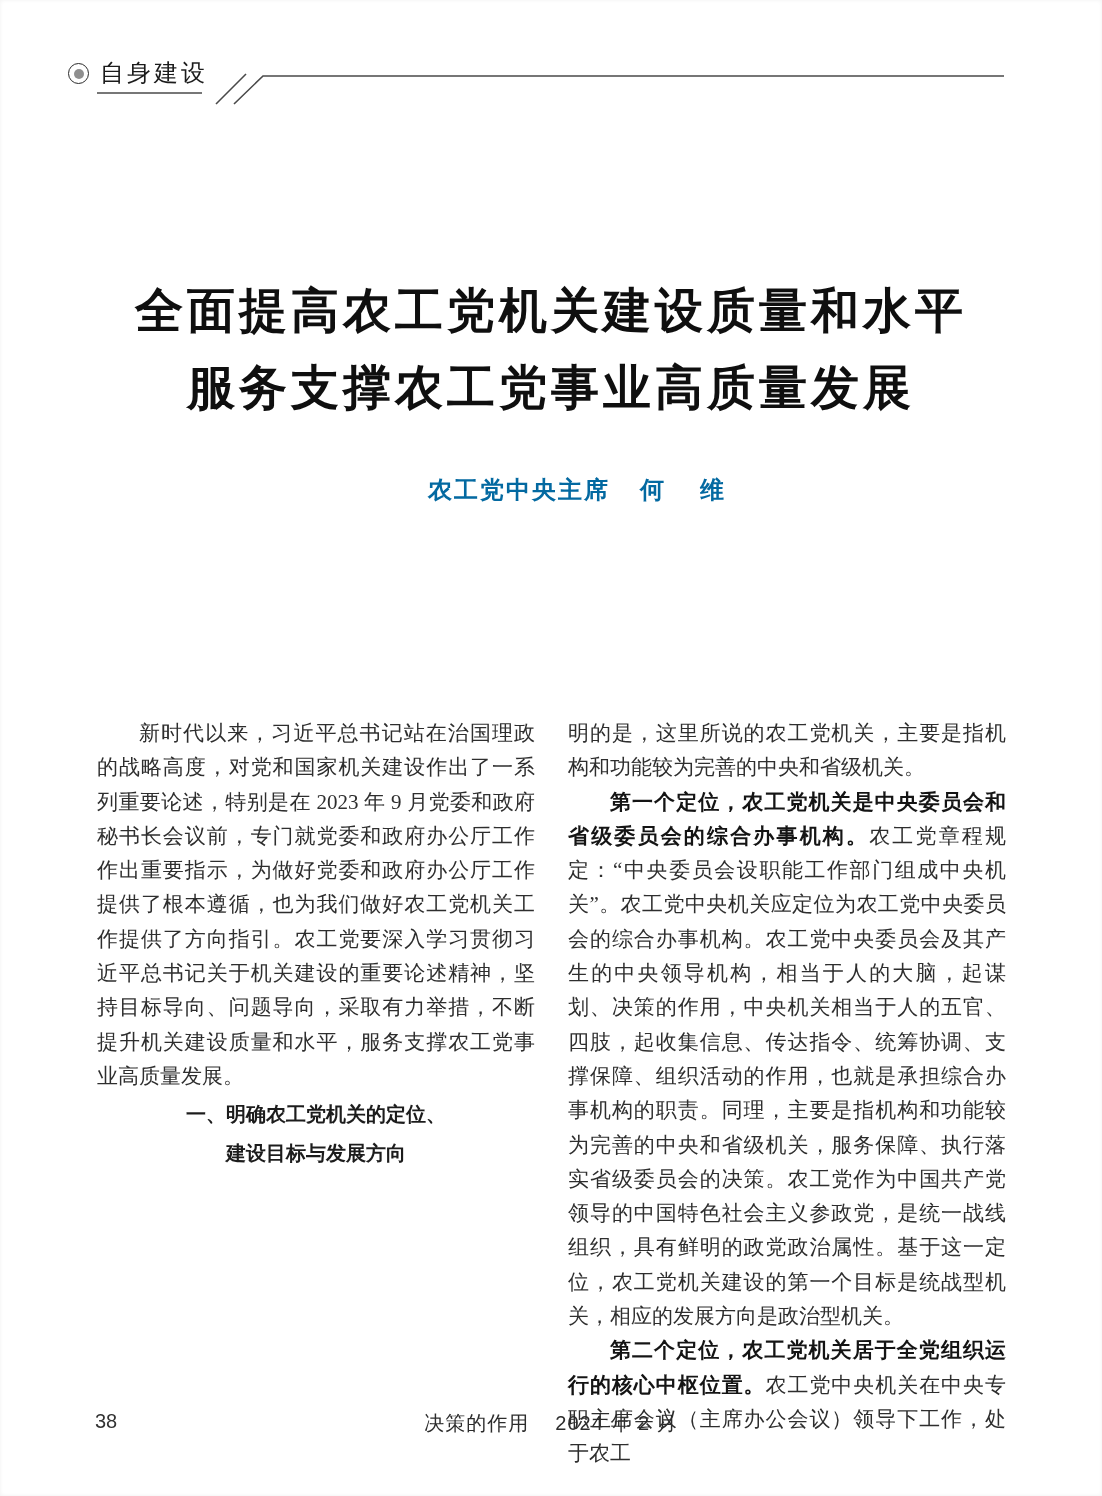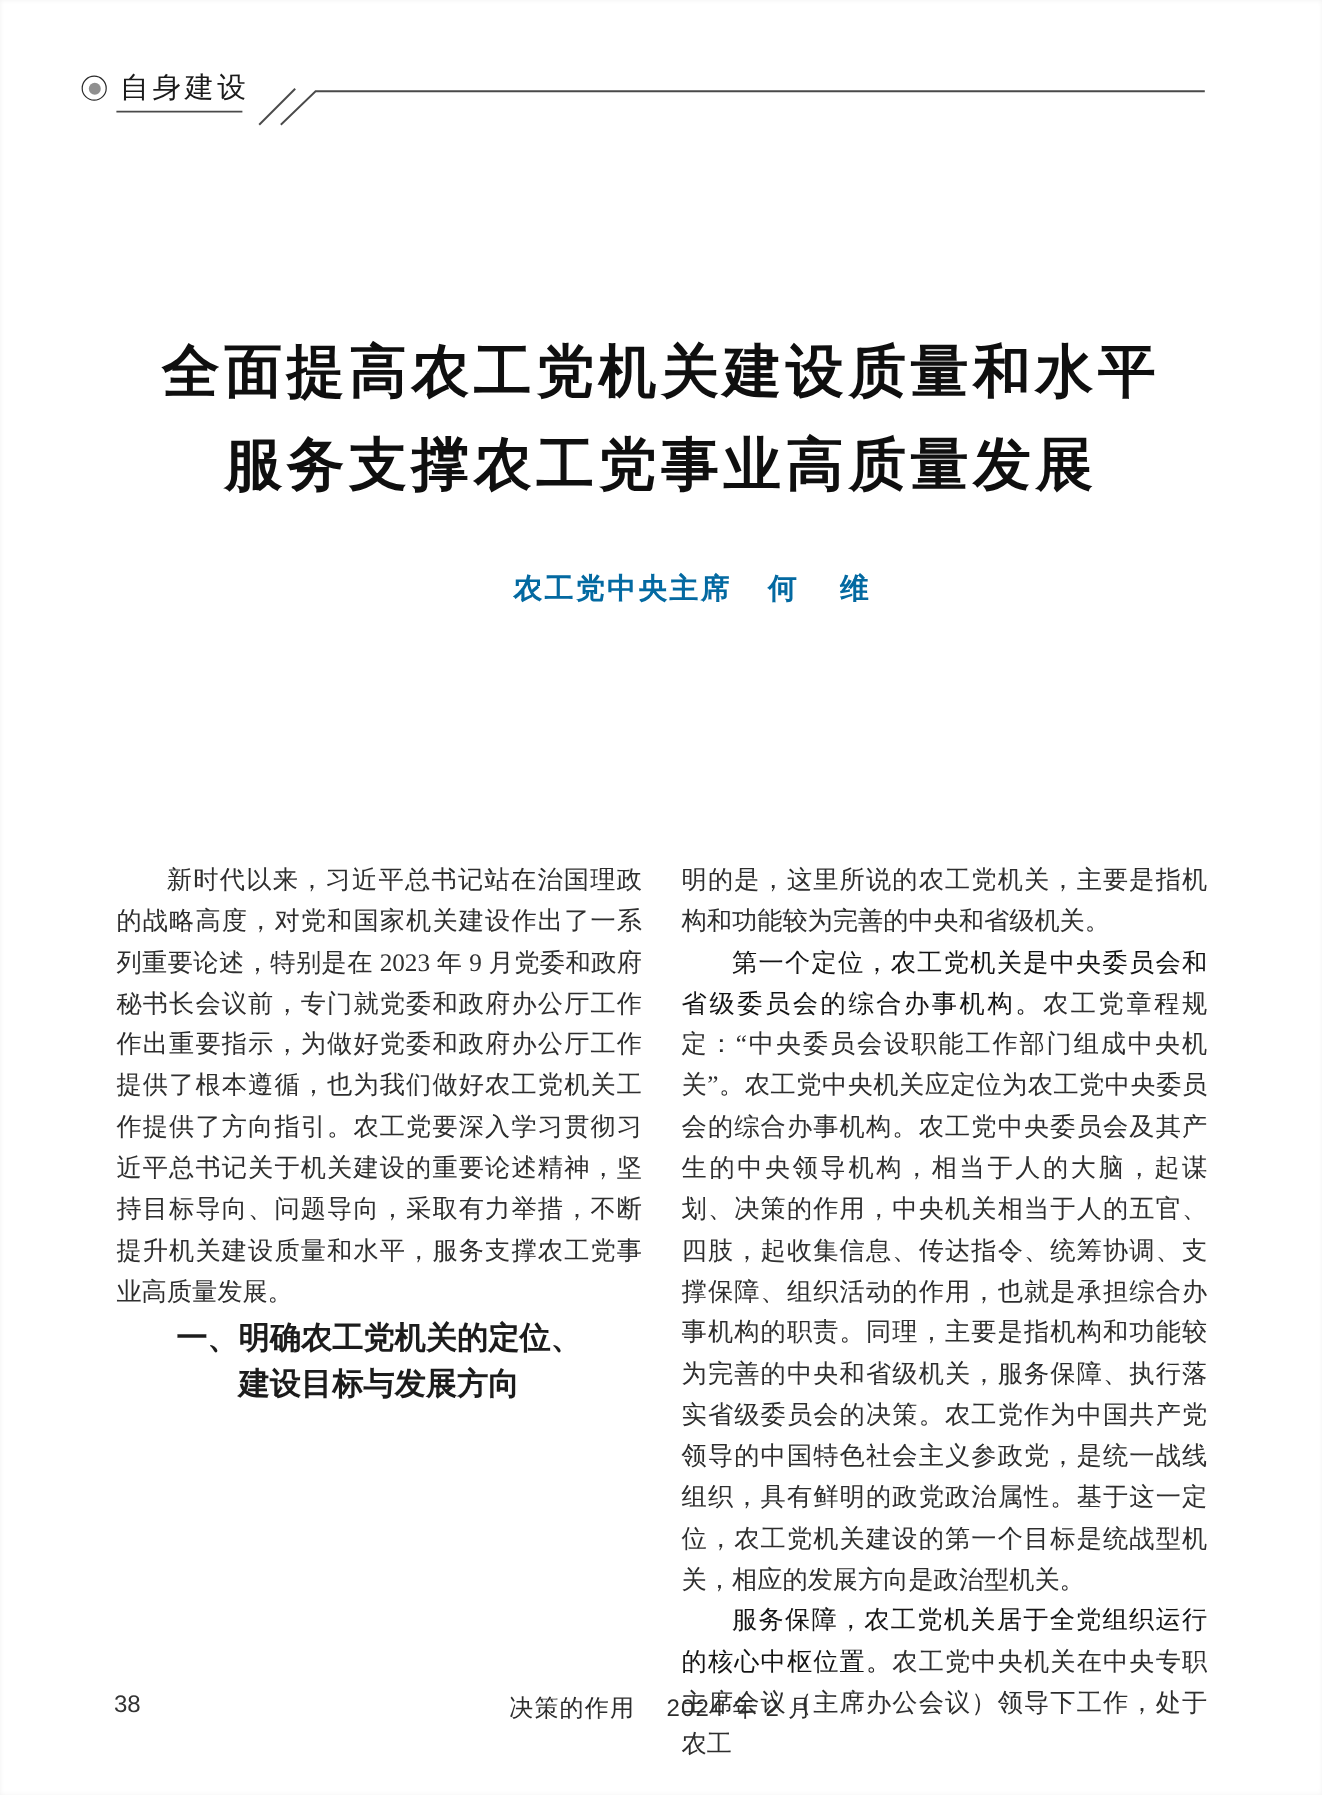--- a/index.html
+++ b/index.html
@@ -32,24 +32,24 @@
     font-weight:700;font-size:24px;color:#0369a1;letter-spacing:2px;padding-left:44px;}
   .byline .name{margin-left:30px;letter-spacing:6px;}
   
   .col{position:absolute;top:716px;width:438px;
     font-size:21px;line-height:34.3px;color:var(--text,#2e2e2e);
     text-align:justify;}
   .col-left{left:97px;}
   .col-right{left:568px;}
   .para{margin:0;}
   .para.indent{text-indent:2em;}
-  .para b{font-weight:400;color:#141414;}
+  .para b{font-weight:700;color:#141414;}
   .col-heading{
     font-family:"Liberation Sans","DejaVu Sans",sans-serif;
-    font-weight:700;font-size:26px;line-height:39px;
+    font-weight:700;font-size:20px;line-height:39px;
     text-align:center;color:#1c1c1c;margin:2px 0;text-indent:0;}
   
   .footer-pagenum{position:absolute;left:95px;top:1410px;
     font-family:"Liberation Sans","DejaVu Sans",sans-serif;
     font-size:20px;color:#333;}
   .footer-center{position:absolute;left:0;top:1410px;width:1102px;text-align:center;
     font-family:"Liberation Sans","DejaVu Sans",sans-serif;
     font-size:20px;color:#2c2c2c;letter-spacing:1px;}
   .footer-center .issue{margin-left:26px;}
 </style>
@@ -77,21 +77,21 @@
     <span>农工党中央主席</span><span class="name">何　维</span>
   </div>
 
   <div class="col col-left" id="col-left">
       <p class="para indent"><span>新时代以来，习近平总书记站在治国理政的战略高度，对党和国家机关建设作出了一系列重要论述，特别是在 2023 年 9 月党委和政府秘书长会议前，专门就党委和政府办公厅工作作出重要指示，为做好党委和政府办公厅工作提供了根本遵循，也为我们做好农工党机关工作提供了方向指引。农工党要深入学习贯彻习近平总书记关于机关建设的重要论述精神，坚持目标导向、问题导向，采取有力举措，不断提升机关建设质量和水平，服务支撑农工党事业高质量发展。</span></p>
       <div class="col-heading">一、明确农工党机关的定位、<br>建设目标与发展方向</div>
     </div>
   <div class="col col-right" id="col-right">
       <p class="para"><span>明的是，这里所说的农工党机关，主要是指机构和功能较为完善的中央和省级机关。</span></p>
       <p class="para indent"><b>第一个定位，农工党机关是中央委员会和省级委员会的综合办事机构。</b><span>农工党章程规定：“中央委员会设职能工作部门组成中央机关”。农工党中央机关应定位为农工党中央委员会的综合办事机构。农工党中央委员会及其产生的中央领导机构，相当于人的大脑，起谋划、决策的作用，中央机关相当于人的五官、四肢，起收集信息、传达指令、统筹协调、支撑保障、组织活动的作用，也就是承担综合办事机构的职责。同理，主要是指机构和功能较为完善的中央和省级机关，服务保障、执行落实省级委员会的决策。农工党作为中国共产党领导的中国特色社会主义参政党，是统一战线组织，具有鲜明的政党政治属性。基于这一定位，农工党机关建设的第一个目标是统战型机关，相应的发展方向是政治型机关。</span></p>
-      <p class="para indent"><b>服务保障，农工党机关居于全党组织运行的核心中枢位置。</b><span>农工党中央机关在中央专职主席会议（主席办公会议）领导下工作，处于农工</span></p>
+      <p class="para indent"><b>第二个定位，农工党机关居于全党组织运行的核心中枢位置。</b><span>农工党中央机关在中央专职主席会议（主席办公会议）领导下工作，处于农工</span></p>
     </div>
 
   <div class="footer-pagenum">38</div>
   <div class="footer-center">
     <span>决策的作用</span><span class="issue">2024 年 2 月</span>
   </div>
 
 </div>
 
 </body></html>

